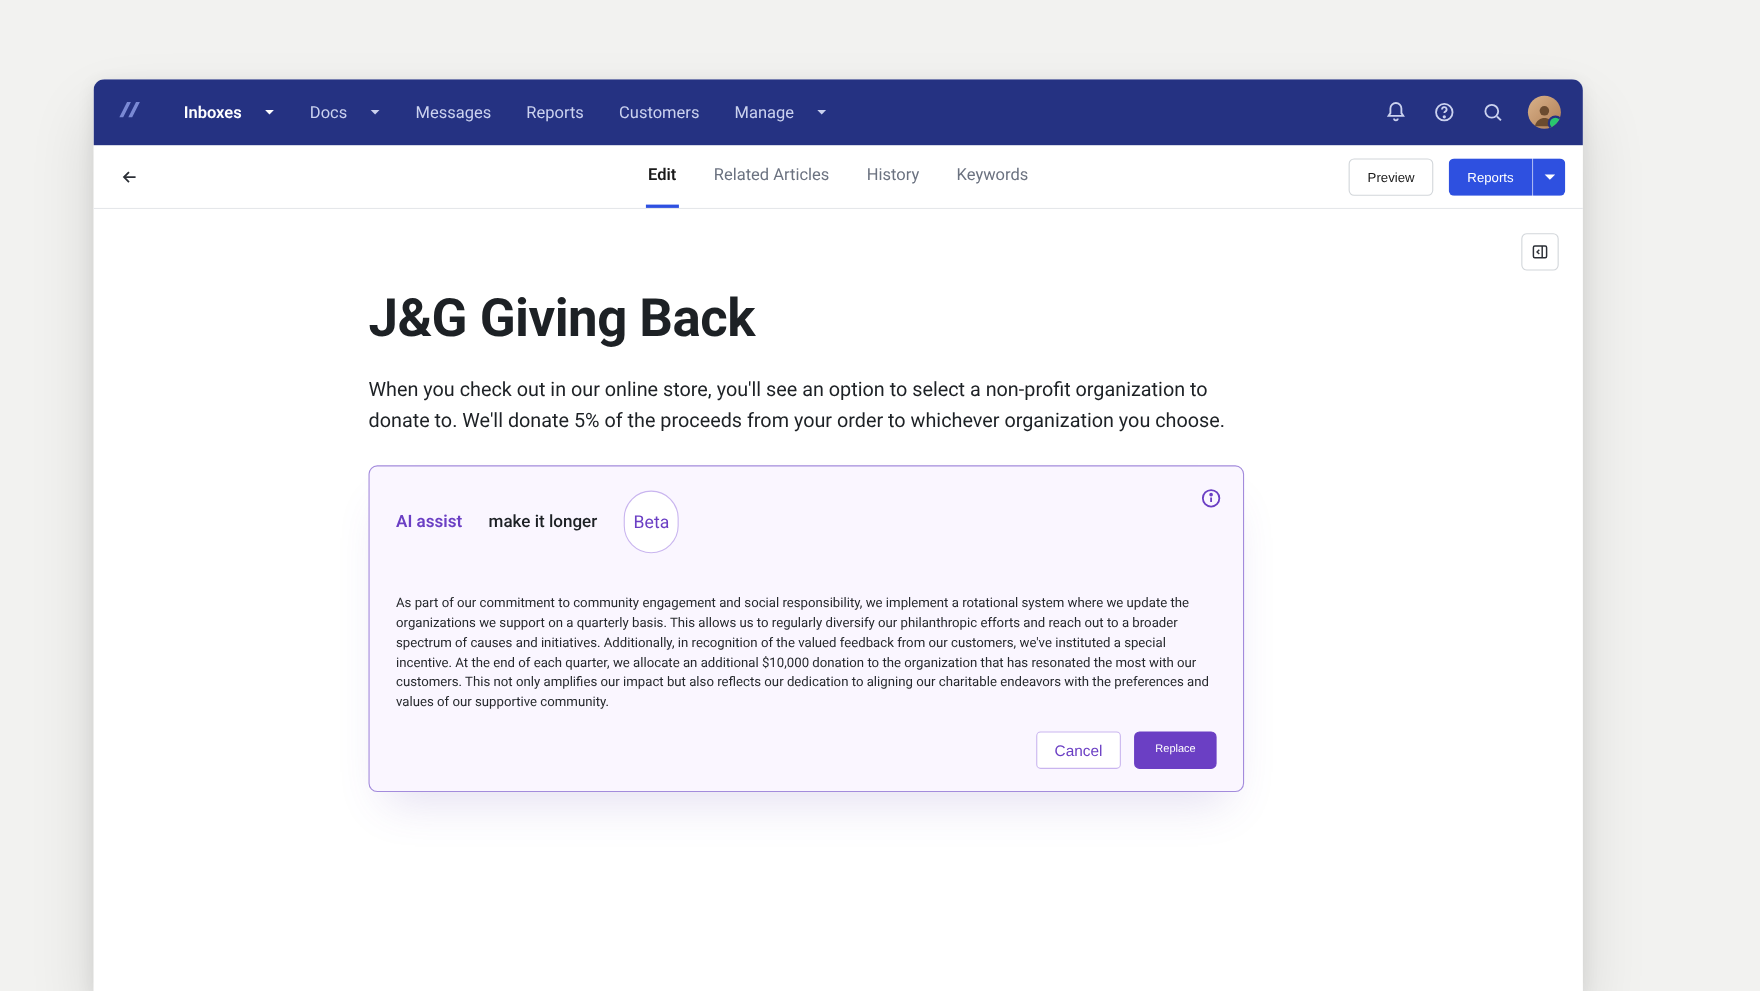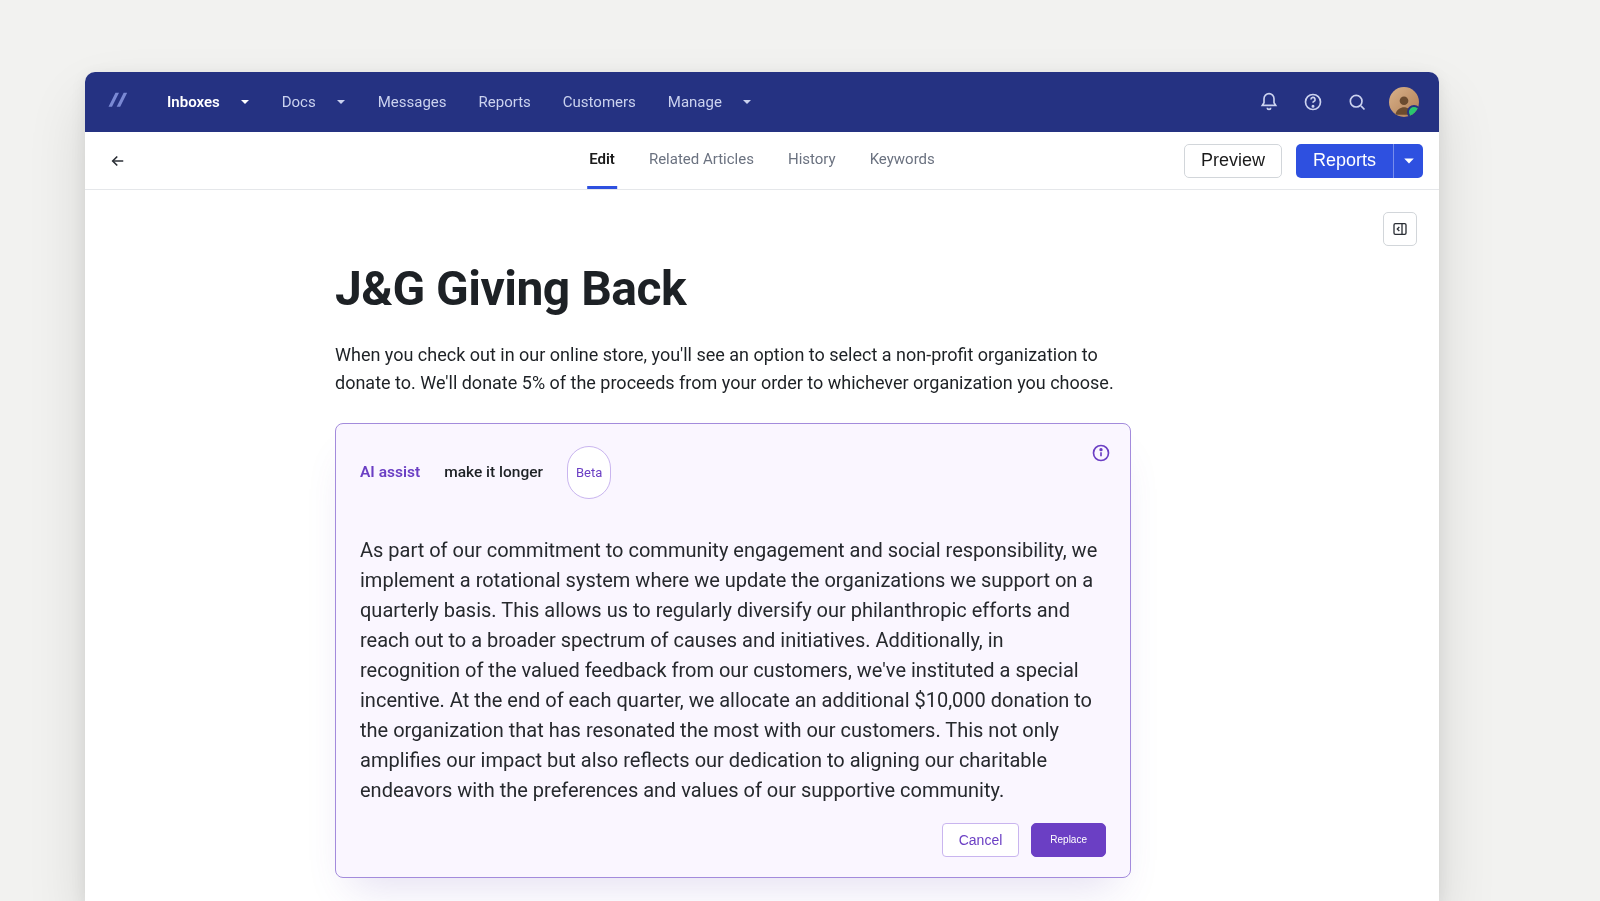--- a/index.html
+++ b/index.html
@@ -97,21 +97,21 @@
     display:flex; align-items:center;
     border-bottom:3px solid transparent;
     padding:0 2px;
   }
   .tab.active { color:#1a1a1a; font-weight:600; border-bottom-color:#2e50e0; }
   .subbar-actions {
     margin-left:auto;
     display:flex; gap:14px; align-items:center;
   }
   .btn {
-    height:34px; border-radius:5px; font-size:18px; font-weight:500;
+    height:34px; border-radius:5px; font-size:12px; font-weight:500;
     padding:0 16px; cursor:pointer; border:1px solid transparent;
     display:inline-flex; align-items:center; justify-content:center;
   }
   .btn-outline { background:#fff; border-color:#d2d6da; color:#1a1a1a; }
   .btn-primary { background:#2e50e0; color:#fff; }
   .split-right {
     display:flex;
   }
   .split-right .btn-primary { border-radius:5px 0 0 5px; }
   .split-right .chev {
@@ -156,31 +156,31 @@
     box-shadow: 0 24px 40px -16px rgba(100,70,180,0.18);
     position:relative;
   }
   .ai-head {
     display:flex; align-items:center; gap:24px; margin-bottom:14px;
     font-size:15.5px;
   }
   .ai-label { color:#6b3fc4; font-weight:600; }
   .ai-prompt { color:#1d2125; font-weight:500; }
   .beta-badge {
-    font-size:13px; color:#6b3fc4;
+    font-size:16px; color:#6b3fc4;
     border:1px solid #c9b5ef; padding:18px 8px; border-radius:40px;
     background:#fff;
   }
   .ai-info {
     position:absolute; right:18px; top:18px;
     width:22px; height:22px; display:flex; align-items:center; justify-content:center;
     color:#6b3fc4; cursor:pointer;
   }
   .ai-body {
-    font-size:20px; line-height:1.5; color:#26292d;margin-top:36px;
+    font-size:12px; line-height:1.5; color:#26292d;margin-top:36px;
   }
   .ai-actions {
     display:flex; justify-content:flex-end; gap:12px; margin-top:18px;
   }
   .btn-ai-outline {
     height:34px; padding:0 16px; border-radius:4px; background:#fff;
     border:1px solid #c9b5ef; color:#6b3fc4; font-size:14px; font-weight:500;
     cursor:pointer; display:inline-flex; align-items:center;
   }
   .btn-ai-solid {

